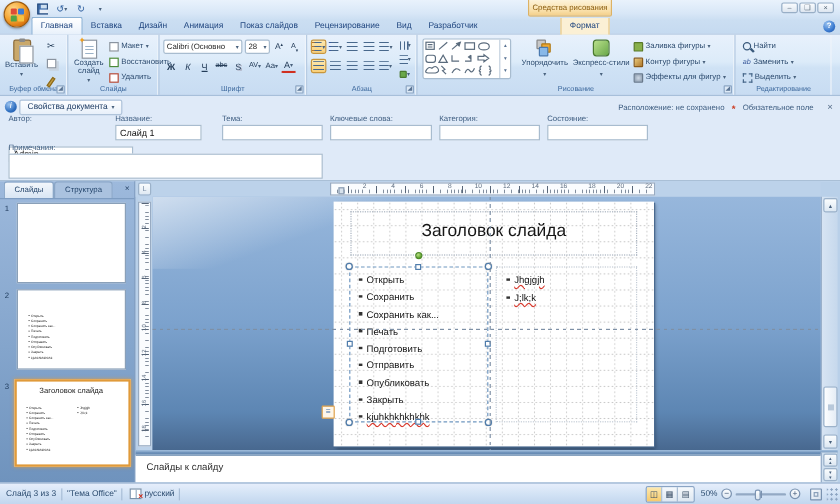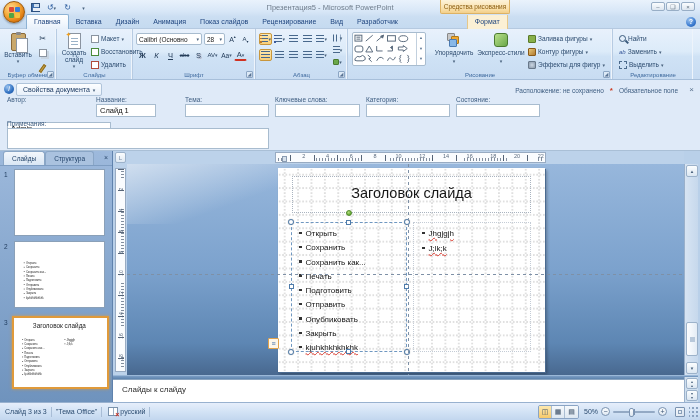--- a/index.html
+++ b/index.html
@@ -208,21 +208,20 @@
   #grip { width:10px; height:12px; margin-right:1px;
     background-image:radial-gradient(circle,#8aa2c0 0.8px, transparent 1px); background-size:4px 4px;
     background-position:bottom right; }
 </style>
 </head>
 <body>
 
 <div id="win">
 
   <div id="titlebar" class="abs">
-    <div id="wintitle" class="abs">Презентация5 - Microsoft PowerPoint</div>
     <div id="ctxhdr" class="abs">Средства рисования</div>
     <div id="winbtns" class="abs">
       <div class="wbtn">–</div>
       <div class="wbtn">❑</div>
       <div class="wbtn">×</div>
     </div>
     <div id="tabrow" class="abs">
       <div class="tab sel">Главная</div>
       <div class="tab">Вставка</div>
       <div class="tab">Дизайн</div>
@@ -505,21 +504,21 @@
     <div id="propclose" class="abs" style="right:6px;top:5px">×</div>
 
     <span class="plabel" style="left:7px;top:16px">Автор:</span>
     <span class="plabel" style="left:96px;top:16px">Название:</span>
     <span class="plabel" style="left:185px;top:16px">Тема:</span>
     <span class="plabel" style="left:275px;top:16px">Ключевые слова:</span>
     <span class="plabel" style="left:366px;top:16px">Категория:</span>
     <span class="plabel" style="left:456px;top:16px">Состояние:</span>
 
     <input class="pfield" style="left: 7px; top: 24px; width: 104px; margin-top: 18px;" value="Admin">
-    <input class="pfield" style="left: 96px; top: 24px; width: 60px;" value="Слайд 1">
+    <input class="pfield" style="left: 96px; top: 24px; width: 72px;" value="Слайд 1">
     <input class="pfield" style="left: 185px; top: 24px; width: 84px;" value="">
     <input class="pfield" style="left: 275px; top: 24px; width: 85px;" value="">
     <input class="pfield" style="left: 366px; top: 24px; width: 84px;" value="">
     <input class="pfield" style="left: 456px; top: 24px; width: 84px;" value="">
 
     <span class="plabel" style="left:7px;top:40px">Примечания:</span>
     <textarea class="pfield" style="left: 7px; top: 48px; width: 262px; height: 21px; resize: none;"></textarea>
   </div>
 
   <div id="lpane" class="abs">

